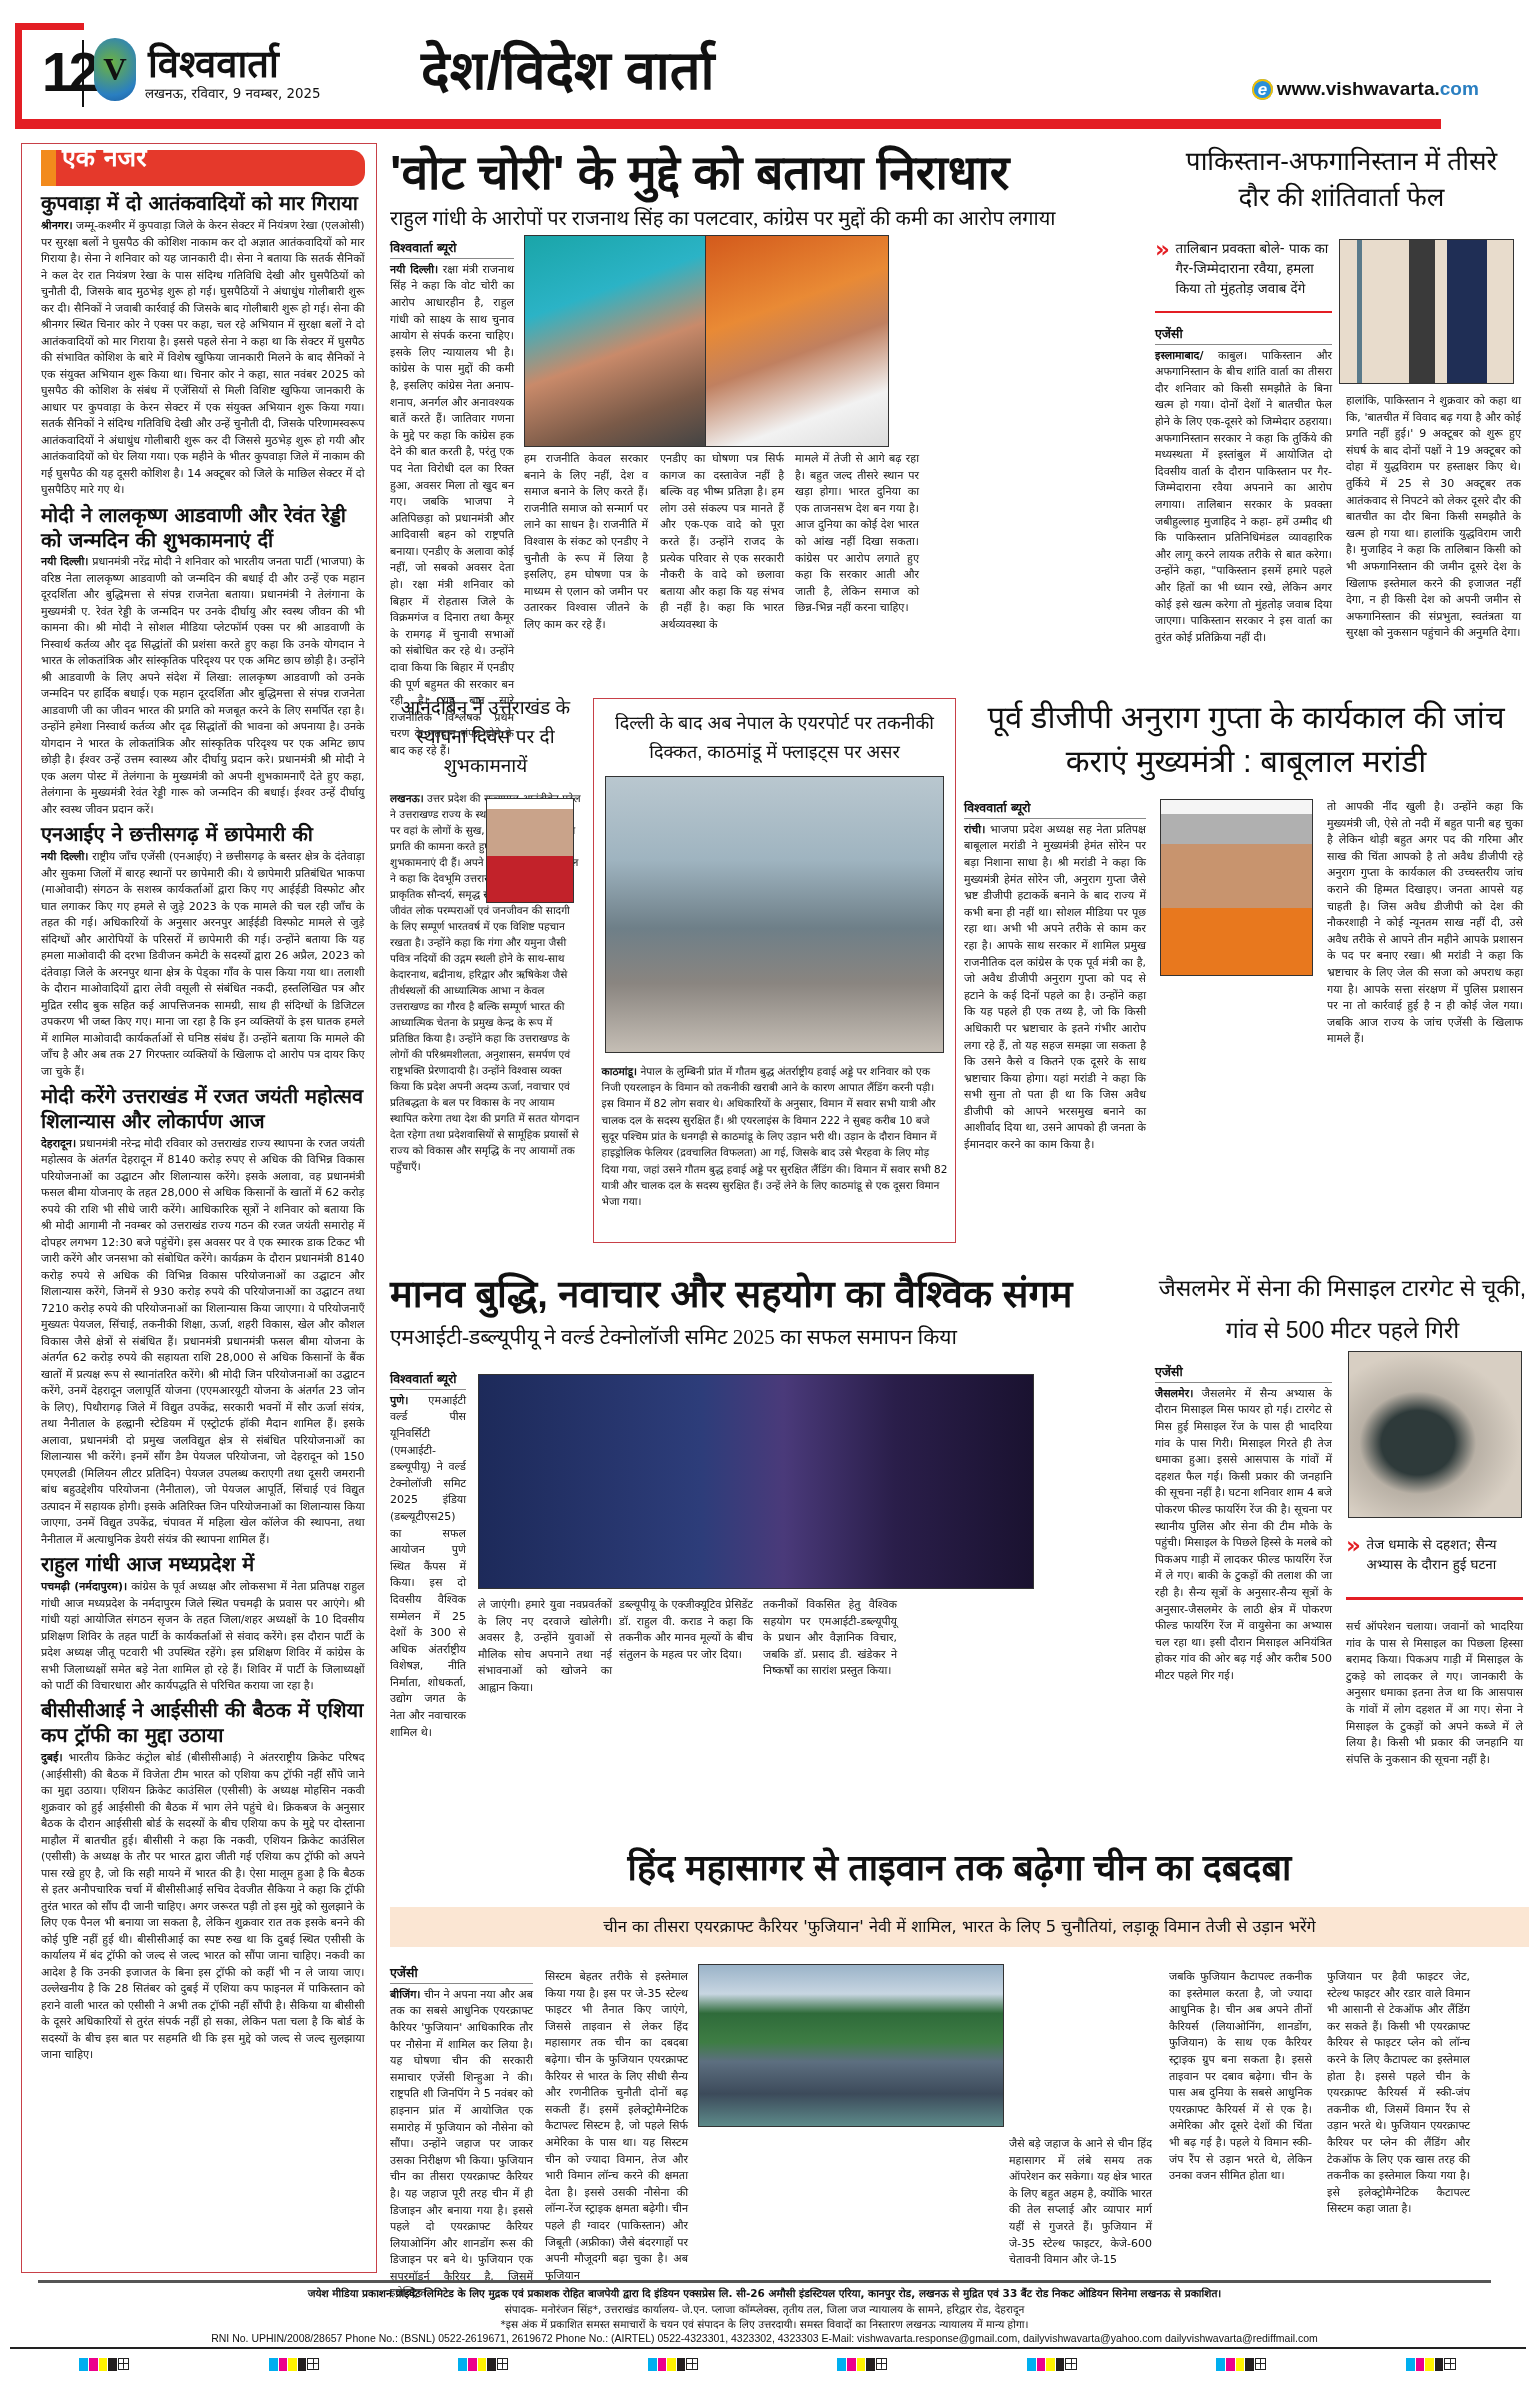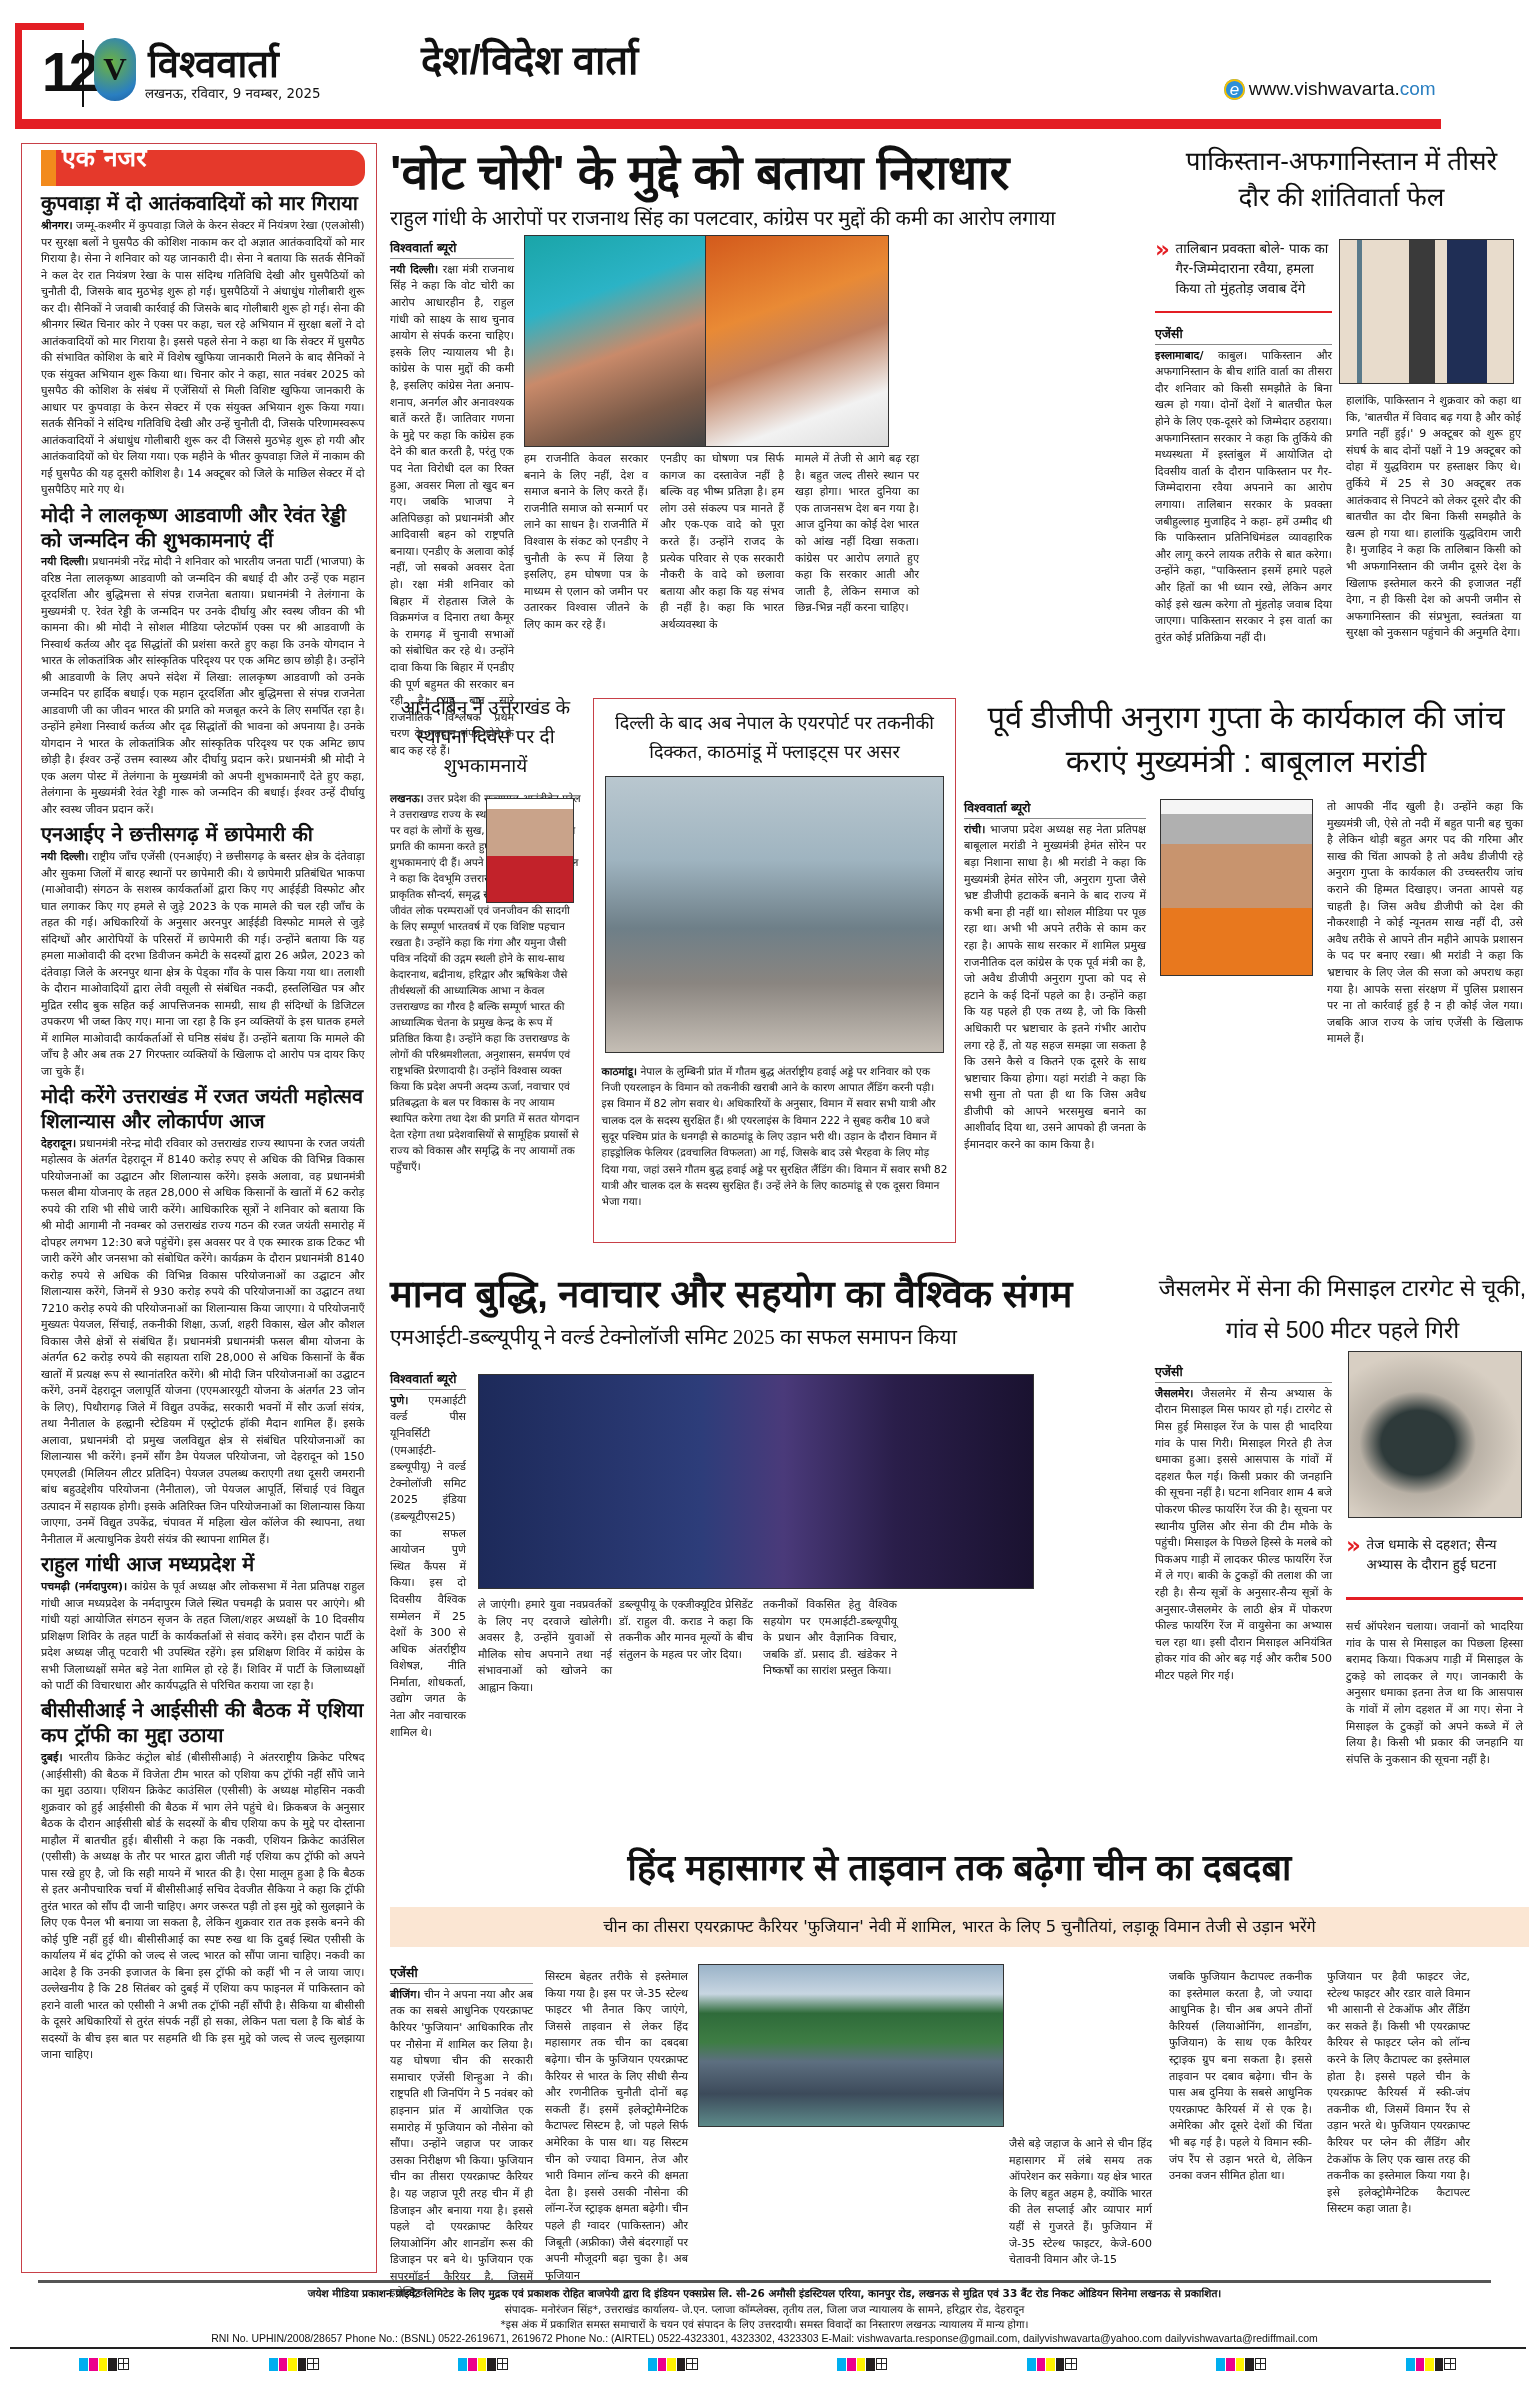--- a/index.html
+++ b/index.html
@@ -3,22 +3,22 @@
 <meta charset="utf-8">
 <style>
 *{box-sizing:border-box;margin:0;padding:0}
 body{width:1535px;height:2394px;background:#fff;font-family:"DejaVu Sans",sans-serif;color:#111;position:relative;overflow:hidden}
 .abs{position:absolute}
 .page-no{left:42px;top:40px;font-size:55px;font-weight:bold;font-family:"Liberation Sans",sans-serif;letter-spacing:-3.8px}
 .mast-divider{left:82px;top:40px;width:1.9px;height:67px;background:#111}
 .logo{left:94px;top:38px;width:42px;height:63px;border-radius:21px;background:radial-gradient(circle at 40% 40%,#6db33f,#2a7fc1 70%,#1a5ca0);display:flex;align-items:center;justify-content:center;color:#111;font-weight:bold;font-size:32.5px;font-family:"Liberation Serif",serif}
 .paper-name{left:148px;top:36px;font-size:38px;font-weight:bold}
 .paper-date{left:145px;top:84px;font-size:13.4px}
-.section-title{left:421px;top:31px;font-size:40px;font-weight:bold;font-family:"Liberation Sans",sans-serif}
-.website{left:1224px;top:78px;font-size:19px;font-weight:normal;font-family:"Liberation Sans",sans-serif}
+.section-title{left:421px;top:31px;font-size:54px;font-weight:bold;font-family:"Liberation Sans",sans-serif}
+.website{left:1252px;top:78px;font-size:19px;font-weight:bold;font-family:"Liberation Sans",sans-serif}
 .website .tld{color:#2a7fc1}
 .ie-icon{display:inline-block;width:21px;height:21px;border-radius:50%;background:#2a8fd8;color:#fff;font-size:17px;line-height:21px;text-align:center;margin-right:3.8px;font-style:italic;box-shadow:0 0 0 1.9px #f5c000 inset}
 .left-col{left:21px;top:143px;width:356px;height:2130px;border:1.9px solid #c84047;padding:5.7px 11.5px 7.6px 19px;font-size:11px;line-height:16.5px}
 .ek-nazar{height:36px;background:linear-gradient(90deg,#f28a1c 0 15.3px,#e5392b 15.3px);border-radius:0 13.4px 13.4px 0;color:#fff;font-weight:bold;font-size:25px;padding-left:21px;margin-bottom:5.7px}
 .brief-h{font-size:20px;font-weight:bold;line-height:25px;margin:3.8px 0 1.9px}
 .brief-p{text-align:justify}
 .brief-p b{font-weight:bold}
 .big-head{font-weight:bold;font-family:Liberation Sans, sans-serif}
 .sub-head{font-family:Liberation Serif, serif}
 .byline{font-weight:bold;font-size:12.4px;border-bottom:1.9px solid #888;padding-bottom:1.9px;margin-bottom:2.9px}

